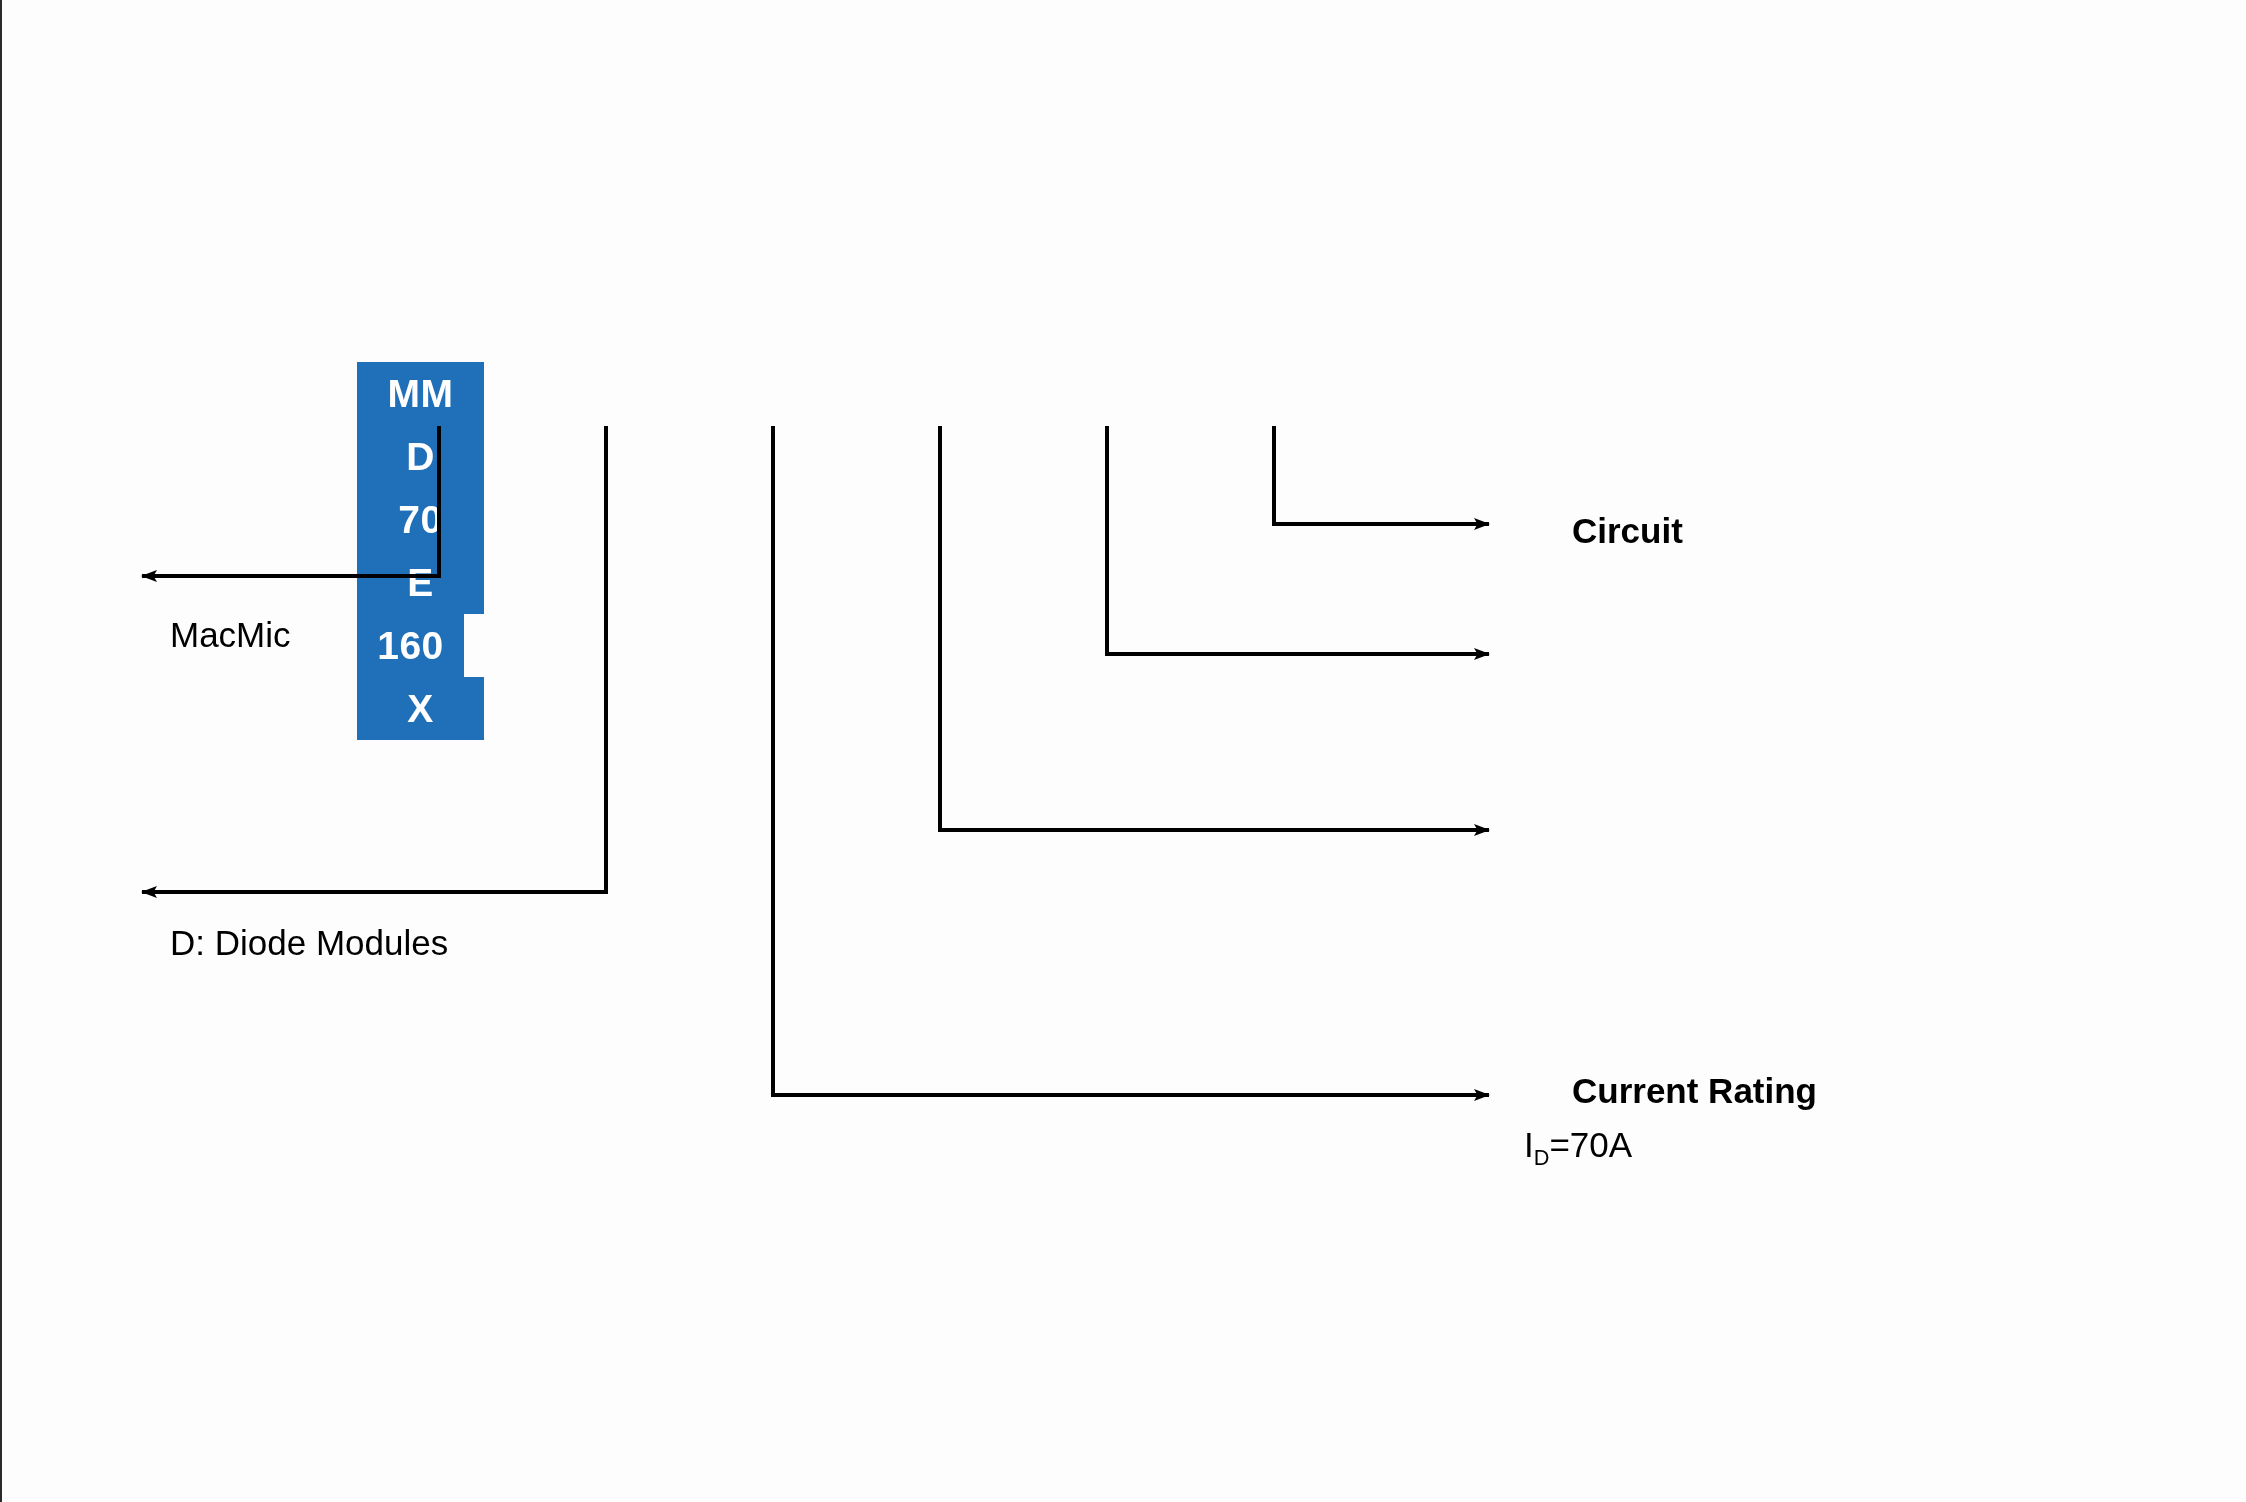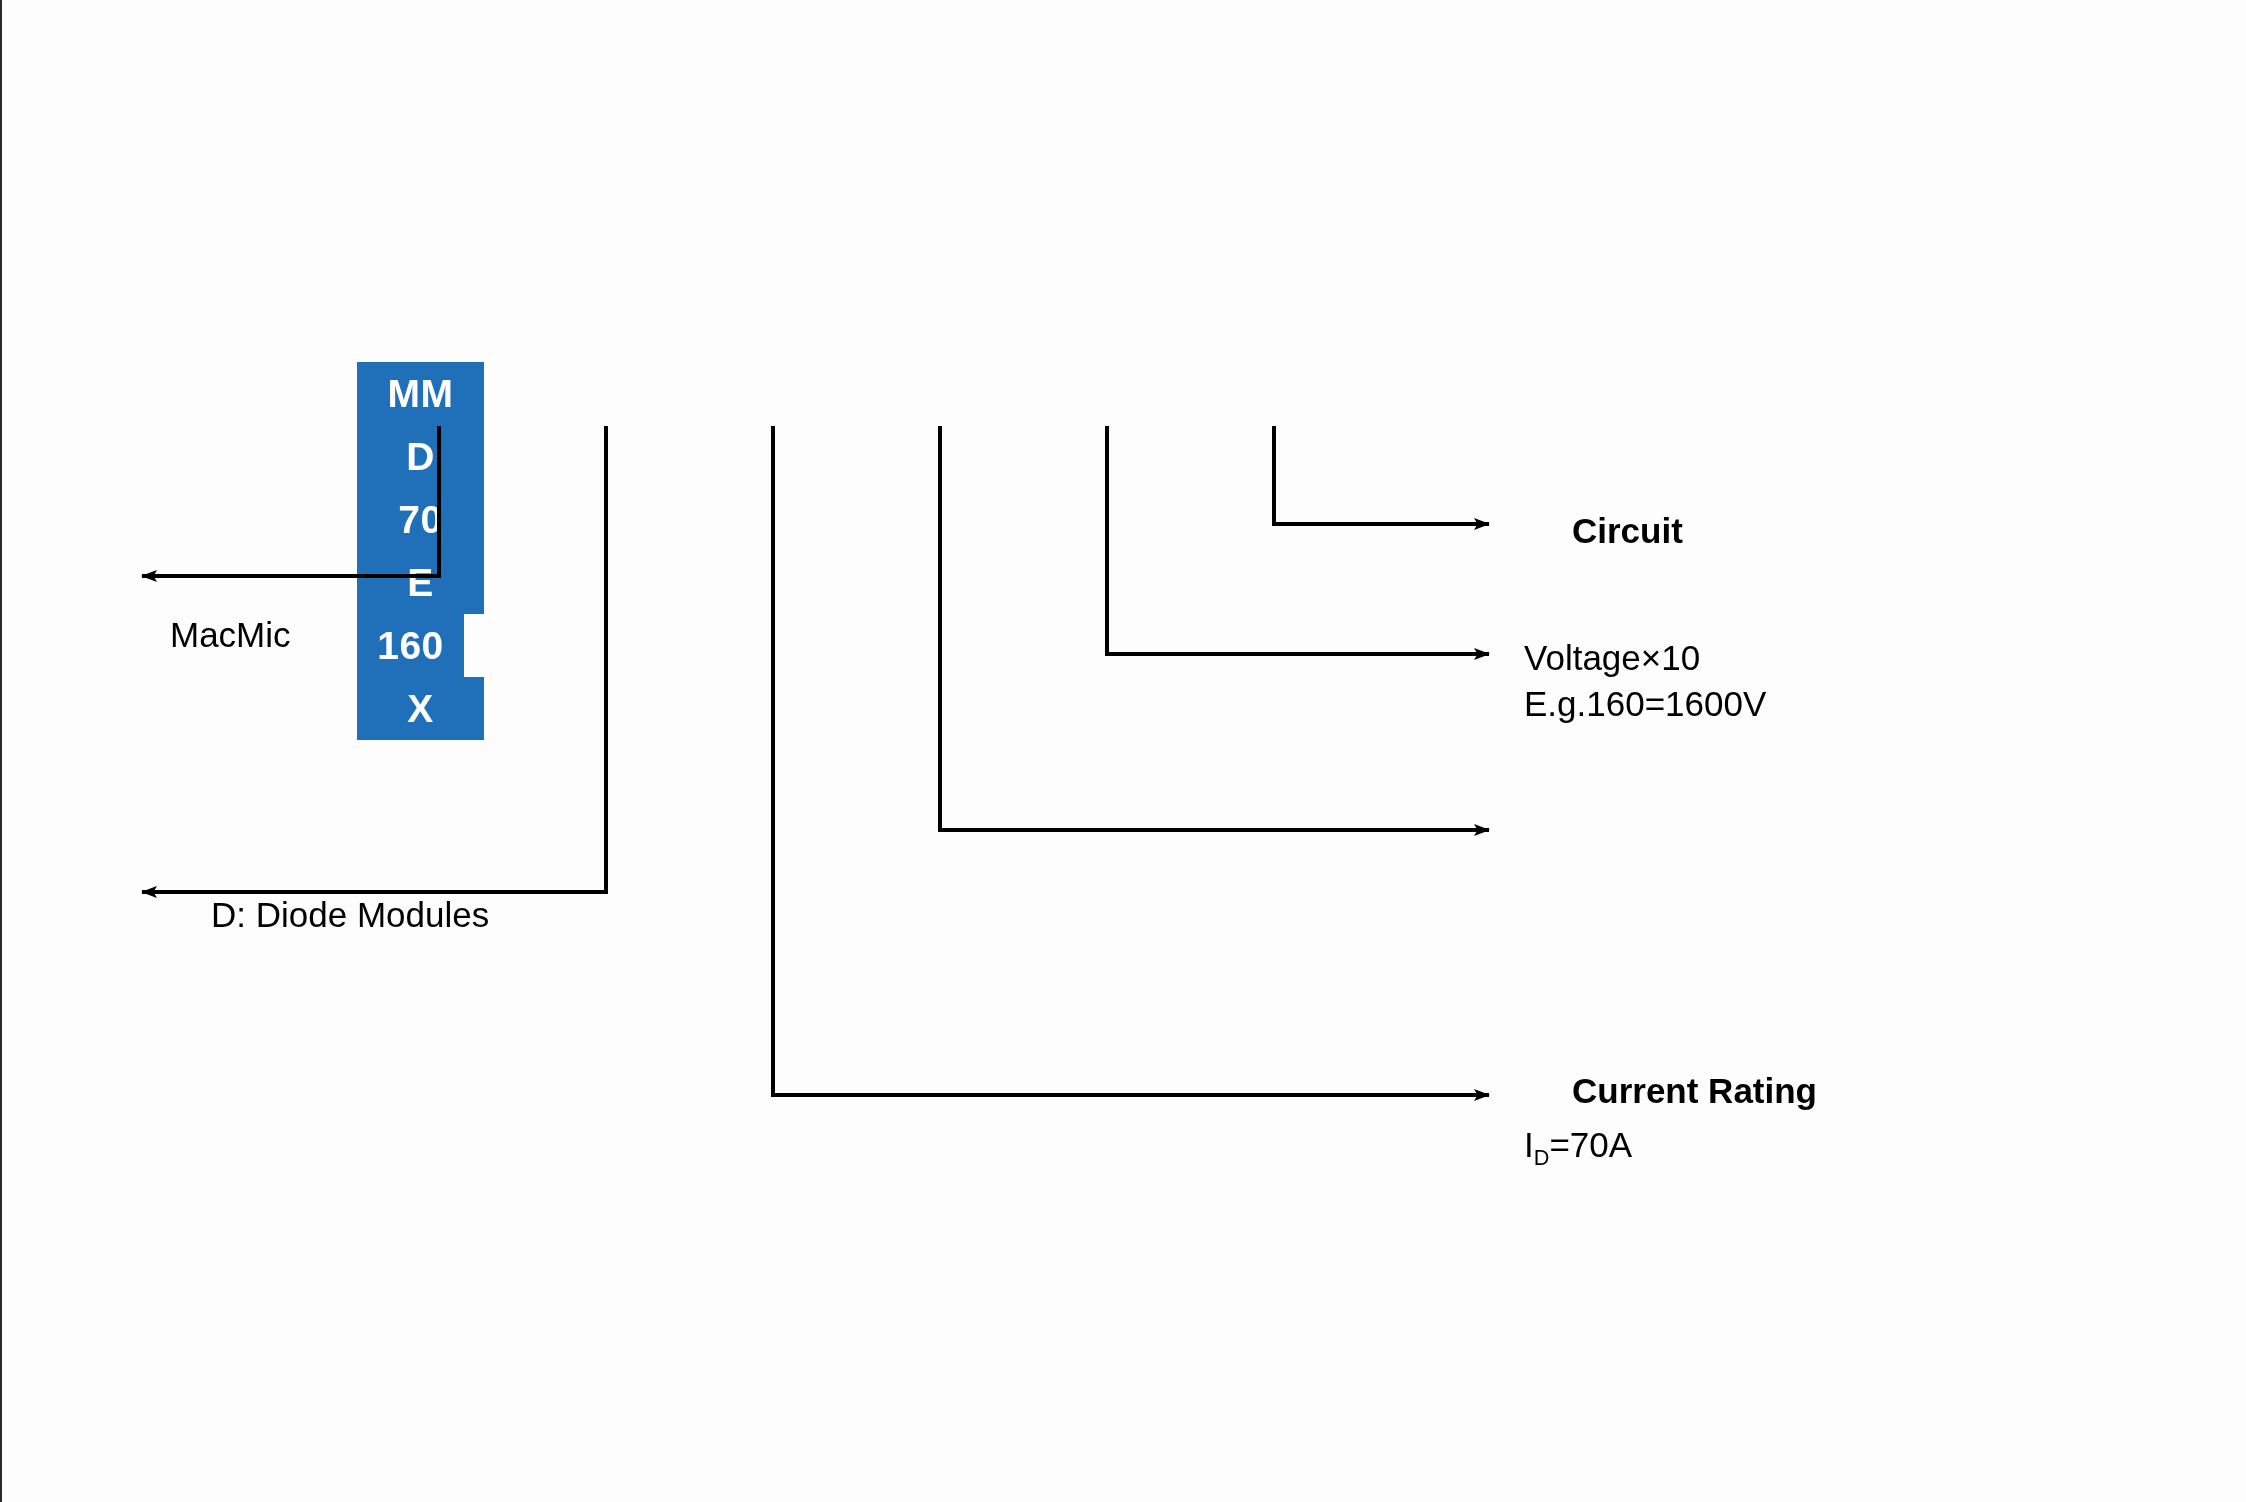--- a/index.html
+++ b/index.html
@@ -76,21 +76,21 @@
     font-size: 35px;
   }
   .sub {
     font-size: 0.62em;
     vertical-align: sub;
     line-height: 1;
   }
 
   
   #label-macmic { left: 168px; top: 612px; }
-  #label-diode  { left: 168px; top: 892px; margin-left: 41px; }
+  #label-diode  { left: 168px; top: 920px; }
 
   
   #label-circuit      { left: 1522px; top: 508px; }
   #label-voltage      { left: 1522px; top: 635px; }
   #label-package      { left: 1522px; top: 812px; }
   #label-current      { left: 1522px; top: 1068px; }
 </style>
 </head>
 <body>
 
@@ -129,24 +129,20 @@
   </svg>
 
   <div class="ann ann-reg" id="label-macmic">MacMic</div>
 
   <div class="ann ann-reg" id="label-diode">D: Diode Modules</div>
 
   <div class="ann" id="label-circuit">
     <div class="ann-bold">Circuit</div>
   </div>
 
-  <div class="ann" id="label-voltage">
-    <div class="ann-reg">Voltage×10</div>
-    <div class="ann-reg">E.g.160=1600V</div>
-  </div>
 
 
   <div class="ann" id="label-current">
     <div class="ann-bold">Current Rating</div>
     <div class="ann-reg" style="margin-top:8px;">
       <span>I</span><span class="sub">D</span><span>=70A</span>
     </div>
   </div>
 
 </div>

